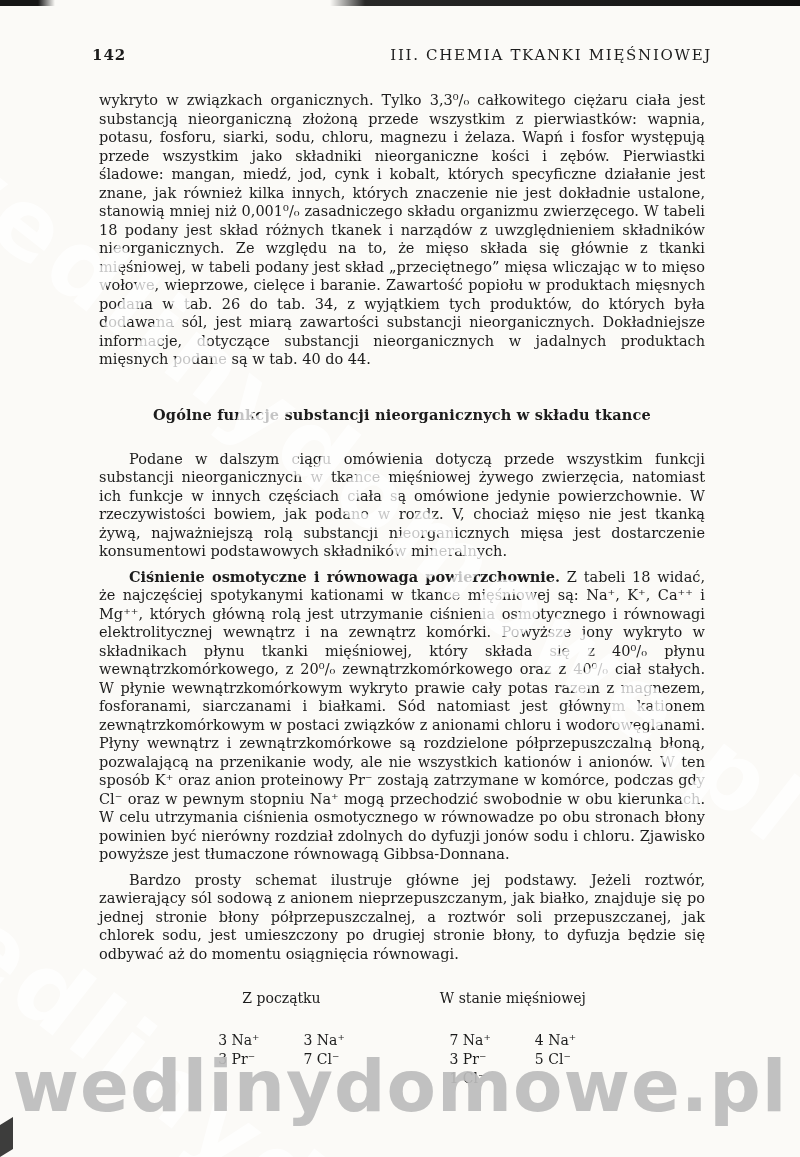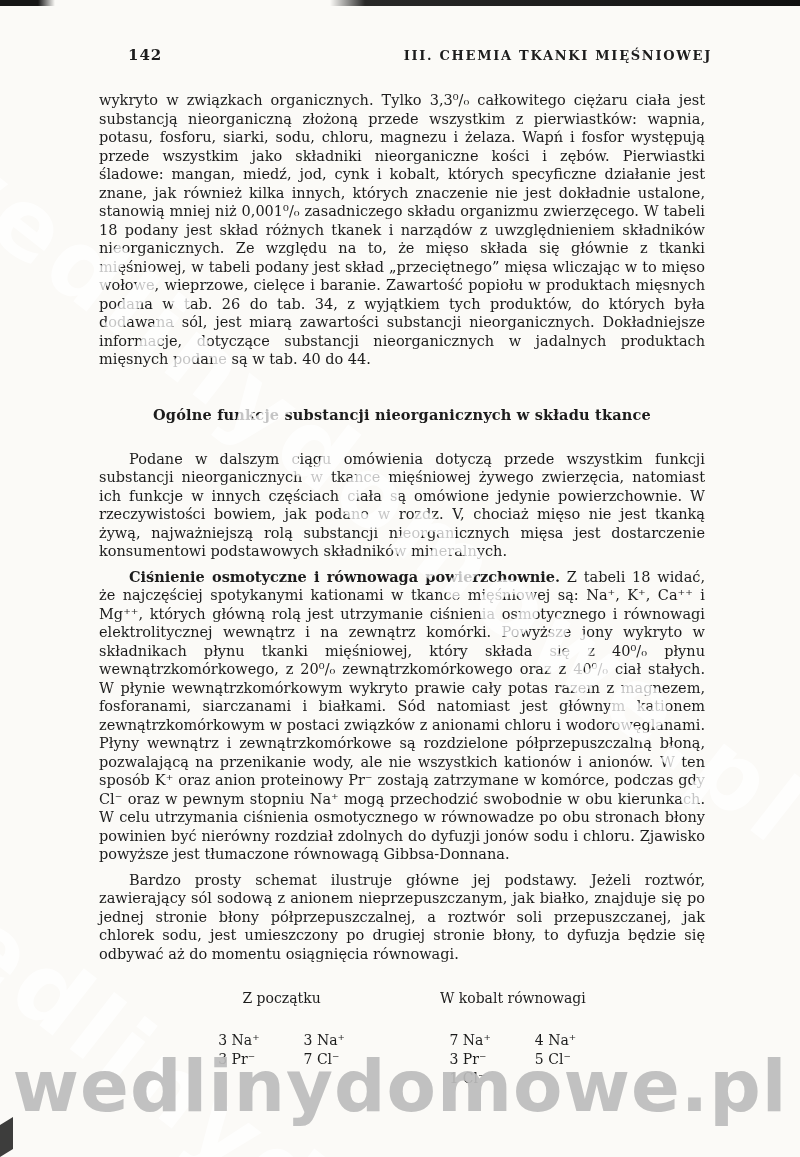--- a/index.html
+++ b/index.html
@@ -26,22 +26,22 @@
     position: absolute; left: 0; bottom: 0; width: 13px; height: 32px;
     background: #1b1b1b; opacity: .85; z-index: 7;
     transform: skewY(-32deg); transform-origin: bottom left;
   }
 
   
   .page-header {
     position: absolute; top: 46px; left: 92px; right: 88px;
     display: flex; justify-content: space-between; align-items: baseline;
   }
-  .page-number { font-size: 15px; font-weight: bold; letter-spacing: 1px; margin-left: 36px; }
-  .running-head { font-size: 13px; font-weight: bold; letter-spacing: 1.7px; }
+  .page-number { font-size: 15px; font-weight: bold; letter-spacing: 1px; }
+  .running-head { font-size: 15px; font-weight: normal; letter-spacing: 1.7px; }
 
   
   .content {
     position: absolute; top: 84px; left: 92px; width: 620px;
     font-size: 14.5px; line-height: 18.5px; text-align: justify;
   }
   .para { margin: 7px; }
   .para.indent { text-indent: 30px; }
   .section-heading {
     font-size: 14.5px; font-weight: bold; text-align: center;
@@ -116,21 +116,21 @@
             <div class="scheme-cell">3 Pr⁻</div>
           </div>
           <div class="scheme-col">
             <div class="scheme-cell">3 Na⁺</div>
             <div class="scheme-cell">7 Cl⁻</div>
           </div>
         </div>
       </div>
 
       <div class="scheme-group">
-        <div class="scheme-title">W kobalt równowagi</div>
+        <div class="scheme-title">W stanie mięśniowej</div>
         <div class="scheme-cols">
           <div class="scheme-col">
             <div class="scheme-cell">7 Na⁺</div>
             <div class="scheme-cell">3 Pr⁻</div>
             <div class="scheme-cell">1 Cl⁻</div>
           </div>
           <div class="scheme-col">
             <div class="scheme-cell">4 Na⁺</div>
             <div class="scheme-cell">5 Cl⁻</div>
             <div class="scheme-cell"></div>

